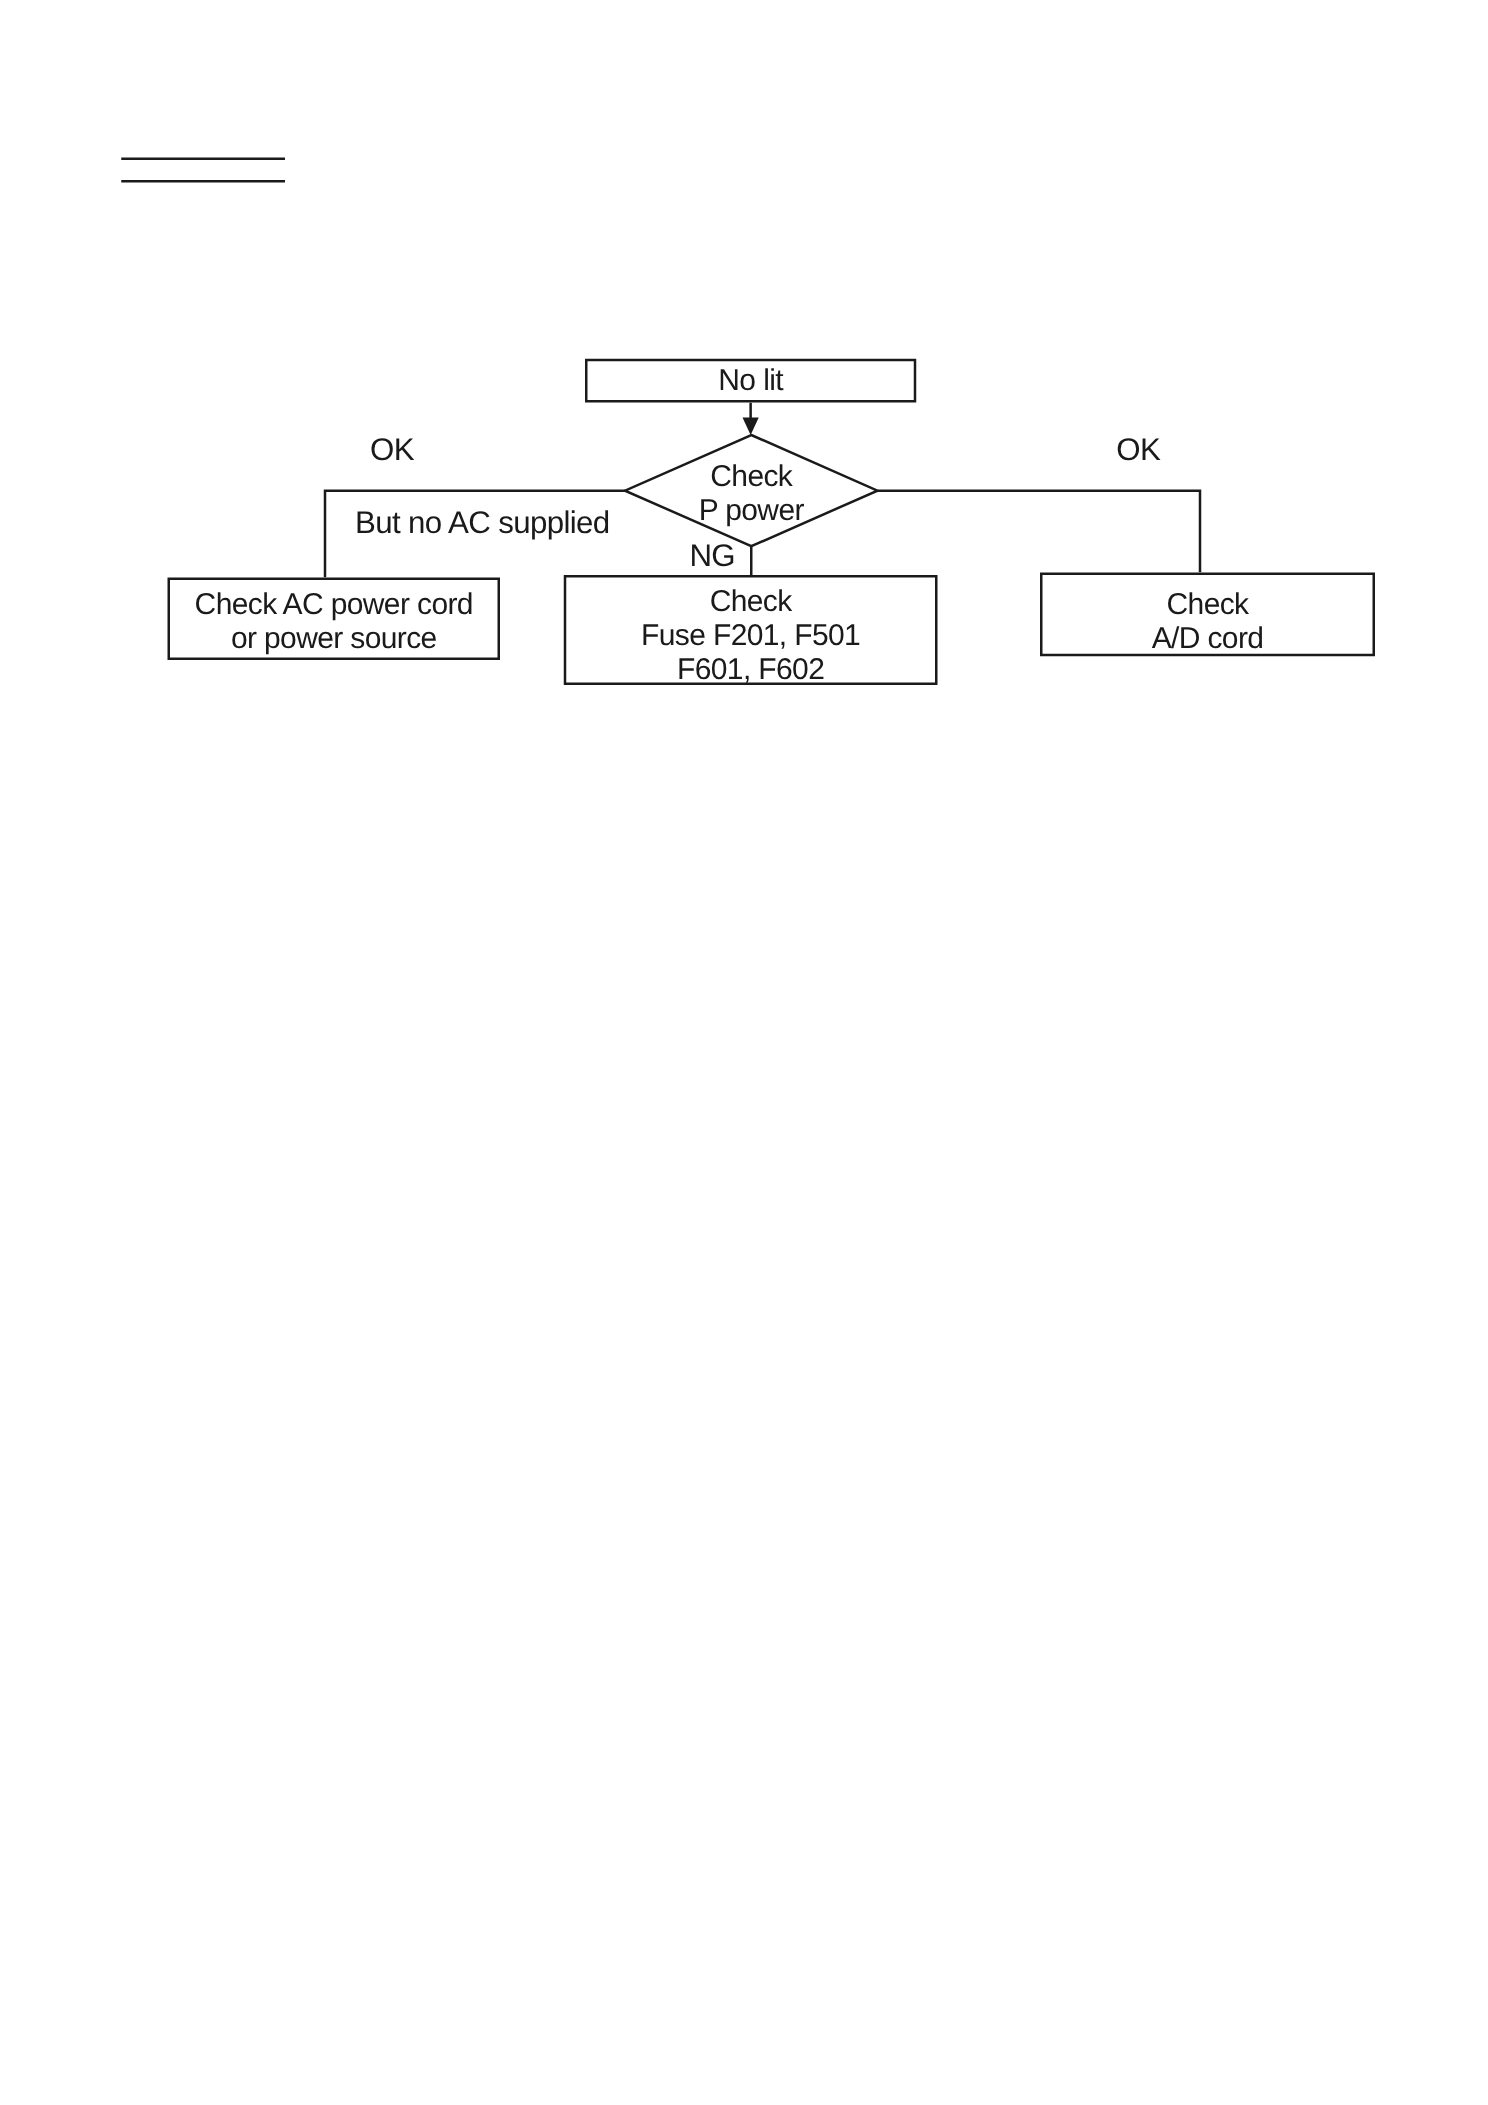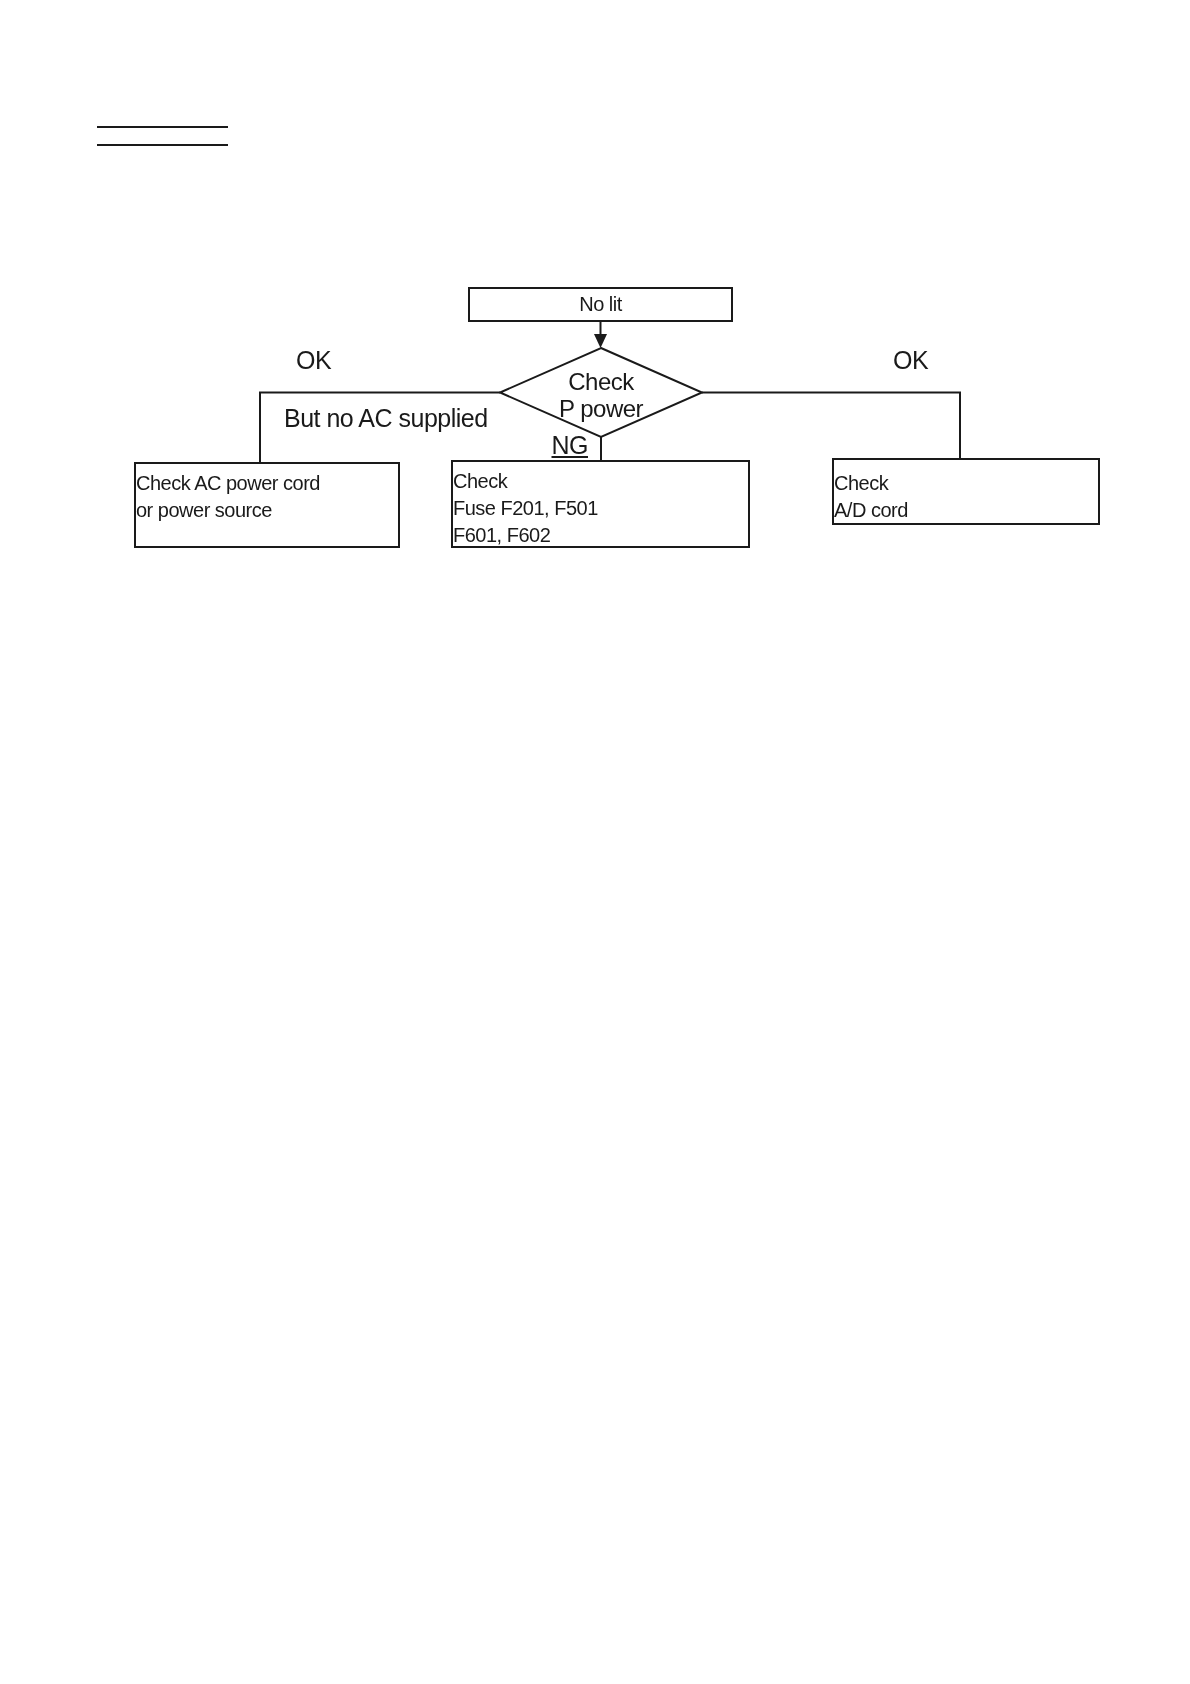--- a/index.html
+++ b/index.html
@@ -24,22 +24,22 @@
   .chart-svg {
     position: absolute;
     left: 0;
     top: 0;
   }
   .node {
     position: absolute;
     box-sizing: border-box;
     border: 2px solid #1a1a1a;
     background: #ffffff;
-    text-align: left;
-    font-size: 20px;
+    text-align: center;
+    font-size: 24px;
     line-height: 27px;
     letter-spacing: -0.5px;
   }
   .node--start {
     display: flex;
     align-items: center;
     justify-content: center;
   }
   .diamond-text {
     position: absolute;
@@ -87,23 +87,23 @@
   </div>
 
   <div class="diamond-text" style="left:500px; top:348px; width:202px; height:89px; padding-top:20px; box-sizing:border-box;">
     <span class="line-span">Check</span>
     <span class="line-span">P power</span>
   </div>
 
   <div class="edge-label" style="left:296px; top:348px;">OK</div>
   <div class="edge-label" style="left:893px; top:348px;">OK</div>
   <div class="edge-label" style="left:284px; top:406px;">But no AC supplied</div>
-  <div class="edge-label edge-label--right-align" style="left:500px; top:433px; width:88px;text-decoration:underline;">NG</div>
+  <div class="edge-label edge-label--right-align" style="left:500px; top:433px; width:88px;">NG</div>
 
-  <div class="node" style="left:134px; top:462px; width:266px; height:86px; padding-top:6px;">
+  <div class="node" style="left:134px; top:462px; width:266px; height:66px; padding-top:6px;">
     <span class="line-span">Check AC power cord</span>
     <span class="line-span">or power source</span>
   </div>
 
   <div class="node" style="left:451px; top:460px; width:299px; height:88px; padding-top:6px;">
     <span class="line-span">Check</span>
     <span class="line-span">Fuse F201, F501</span>
     <span class="line-span">F601, F602</span>
   </div>
 

